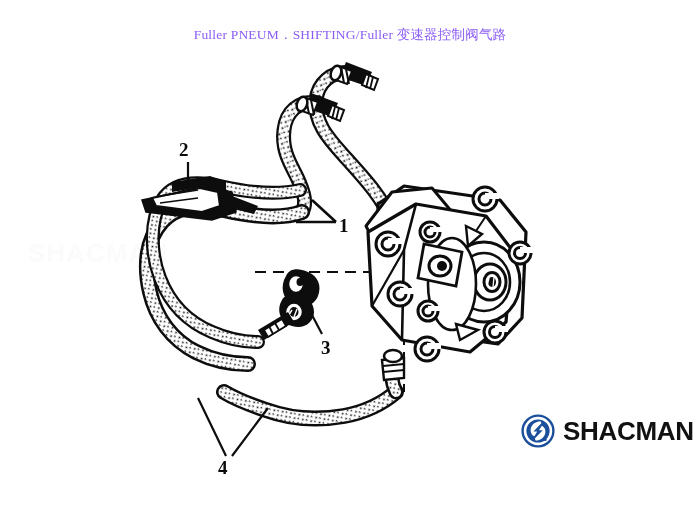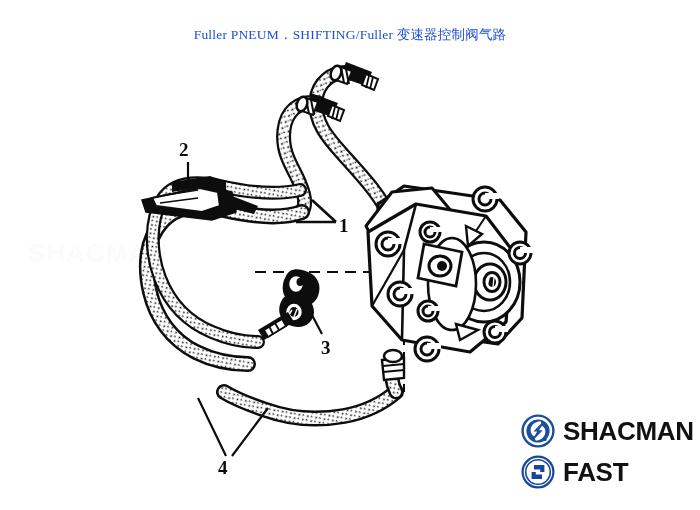--- a/index.html
+++ b/index.html
@@ -20,21 +20,21 @@
   }
   .title {
     position: absolute;
     top: 26px;
     left: 0;
     width: 700px;
     text-align: center;
     font-family: "Liberation Serif", serif;
     font-size: 13.5px;
     letter-spacing: 0.2px;
-    color: #1d4ed8;
+    color: #8b5cf6;
     white-space: nowrap;
   }
   .diagram-svg {
     position: absolute;
     top: 0;
     left: 0;
   }
   .callout {
     position: absolute;
     font-family: "Liberation Serif", serif;
@@ -291,26 +291,16 @@
         <circle cx="17" cy="17" r="11.6" fill="#1b4f9c"></circle>
         <path d="M19.5 7.2 C13.5 7.6 9.6 11.4 9.6 16.4 C9.6 19.2 11.1 21.3 13.4 22.2
                  L16.2 17.6 L12.4 17.6 L20.4 9.2 Z" fill="#ffffff"></path>
         <path d="M14.6 26.6 C20.5 26.2 24.4 22.4 24.4 17.4 C24.4 14.7 23 12.6 20.8 11.7
                  L18 16.3 L21.7 16.3 L13.8 24.6 Z" fill="#ffffff"></path>
         <circle cx="24.2" cy="25.4" r="1.5" fill="#1b4f9c"></circle>
       </svg>
       <span class="brand-text">SHACMAN</span>
     </div>
 
-    <div class="brand-row">
-      <svg class="brand-mark" viewBox="0 0 34 34" xmlns="http://www.w3.org/2000/svg">
-        <circle cx="17" cy="17" r="15.4" fill="none" stroke="#17459b" stroke-width="2.2"></circle>
-        <circle cx="17" cy="17" r="12.3" fill="none" stroke="#17459b" stroke-width="1.6"></circle>
-        <path d="M23.4 10.0 L13.0 10.0 L13.0 14.4 L19.2 14.4 L19.2 17.0
-                 L10.6 17.0 L10.6 24.0 L21.0 24.0 L21.0 19.6 L14.8 19.6
-                 L14.8 17.0 L23.4 17.0 Z" fill="#17459b"></path>
-      </svg>
-      <span class="brand-text">FAST</span>
-    </div>
 
   </div>
 
 </div>
 
 </body></html>

